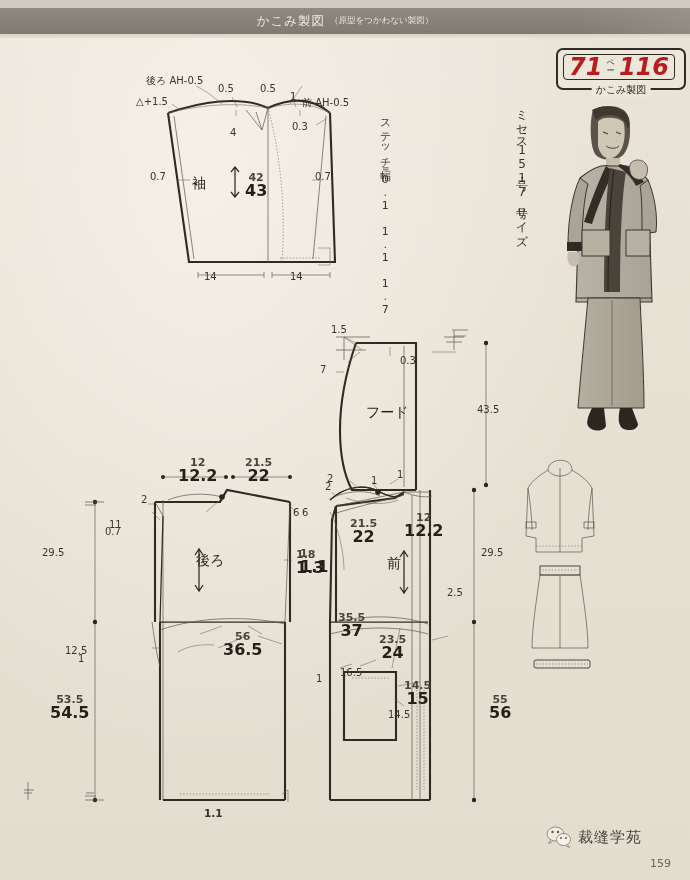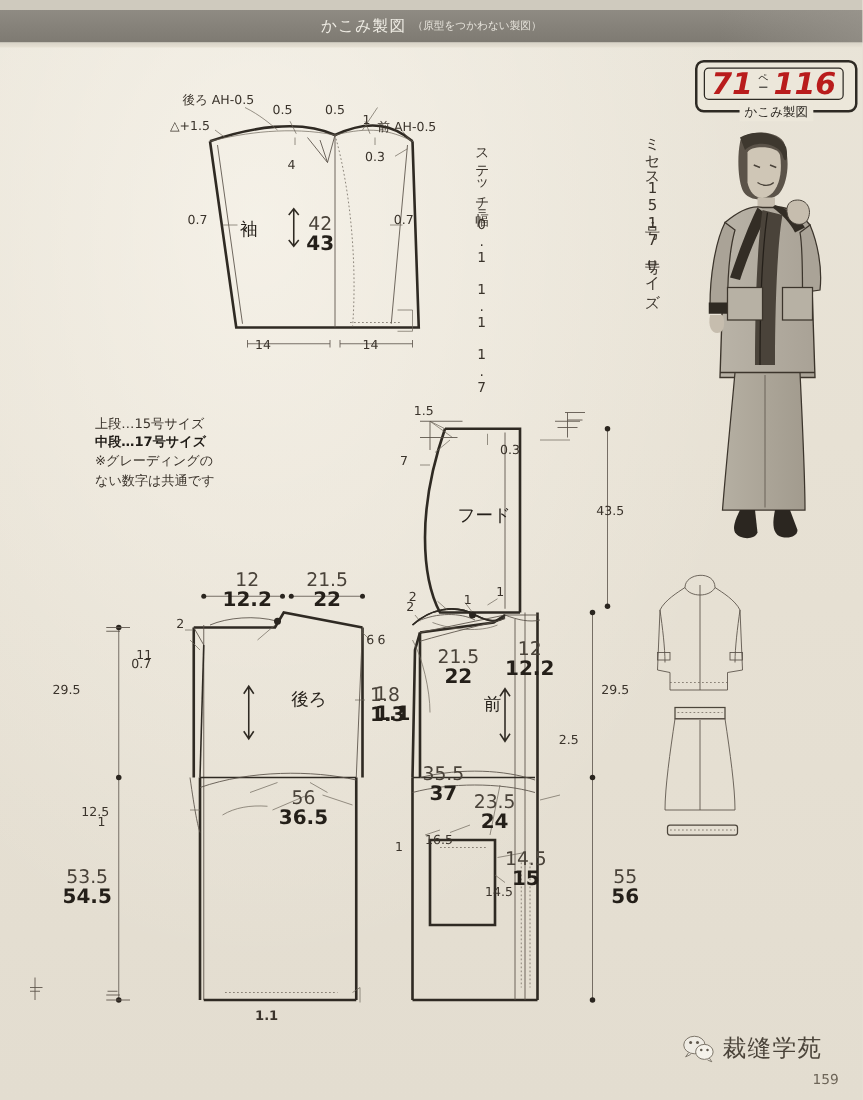--- a/index.html
+++ b/index.html
@@ -37,21 +37,21 @@
     font-family:"DejaVu Sans","Liberation Sans",sans-serif;font-style:italic;}
   .badge .pe{font-size:8px;line-height:8px;text-align:center;color:#1e1b16;}
   .badge .pe span{display:block;}
   .badge .cap{position:absolute;left:50%;transform:translateX(-50%);bottom:-9px;
     background:#ece7da;font-size:10px;padding:0 4px;color:#2a2620;white-space:nowrap;}
 
   
   .lbl{position:absolute;font-size:10px;color:#3a332b;white-space:nowrap;line-height:1.05;}
   .lbl.b{font-weight:bold;}
   .stack{position:absolute;text-align:center;line-height:1.02;white-space:nowrap;}
-  .stack .top{font-size:15px;color:#4a433a;}
+  .stack .top{font-size:11px;color:#4a433a;font-weight:bold;}
   .stack .bot{font-size:16px;font-weight:bold;color:#241f19;}
   .pname{position:absolute;font-size:14px;color:#241f19;white-space:nowrap;}
   .vert{position:absolute;writing-mode:vertical-rl;text-orientation:upright;
     font-size:11px;color:#3a332b;line-height:1.25;white-space:nowrap;}
 
   
   .note{position:absolute;left:76px;top:332px;font-size:10.5px;line-height:1.45;color:#3a332b;}
   .note .b{font-weight:bold;color:#201c17;}
 
   
@@ -61,21 +61,21 @@
   .thin{fill:none;stroke:#5b534a;stroke-width:.7;}
   .hair{fill:none;stroke:#6b6358;stroke-width:.55;}
   .dotline{fill:none;stroke:#6b6358;stroke-width:.6;stroke-dasharray:1.4 1.8;}
   .dimline{fill:none;stroke:#5b534a;stroke-width:.65;}
   .dot{fill:#2a251f;}
 
   
   .illus{position:absolute;}
   .foot{position:absolute;left:546px;top:826px;display:flex;align-items:center;gap:6px;}
   .wechat{width:26px;height:22px;position:relative;}
-  .foot .fname{font-size:19px;color:#4b443a;letter-spacing:1px;text-align:center;}
+  .foot .fname{font-size:15px;color:#4b443a;letter-spacing:1px;text-align:center;}
   .pageno{position:absolute;left:650px;top:857px;font-size:11px;color:#6d6558;}
 </style>
 </head>
 <body>
 
 <div id="page">
 
   <div class="topbar-edge"></div>
   <div class="topbar">
     <span class="t1">かこみ製図</span>
@@ -255,26 +255,20 @@
 
     <g>
       <path class="thin" d="M452,330 L468,330 M454,336 L466,336"></path>
       <path class="thin" d="M24,790 L34,790 M24,793 L32,793 M28,782 L28,800"></path>
     </g>
   </svg>
 
   <div class="vert" style="left:378px;top:112px;">ステッチ幅＝0.1 1.1 1.7</div>
   <div class="vert" style="left:514px;top:102px;font-size:12px;">ミセス15号・17号サイズ</div>
 
-  <div class="note">
-    <div>上段…15号サイズ</div>
-    <div class="b">中段…17号サイズ</div>
-    <div>※グレーディングの</div>
-    <div>ない数字は共通です</div>
-  </div>
 
   <div class="lbl" style="left:146px;top:76px;">後ろ AH-0.5</div>
   <div class="lbl" style="left:302px;top:76px;margin-top:22px;">前 AH-0.5</div>
   <div class="lbl" style="left:136px;top:97px;">△+1.5</div>
   <div class="lbl" style="left:218px;top:84px;">0.5</div>
   <div class="lbl" style="left:260px;top:84px;">0.5</div>
   <div class="lbl" style="left:290px;top:92px;">1</div>
   <div class="lbl" style="left:292px;top:122px;">0.3</div>
   <div class="lbl" style="left:230px;top:128px;">4</div>
   <div class="lbl" style="left:150px;top:172px;">0.7</div>
@@ -304,21 +298,21 @@
     <div class="bot">22</div>
   </div>
   <div class="lbl" style="left:141px;top:495px;">2</div>
   <div class="lbl" style="left:109px;top:520px;">11</div>
   <div class="lbl" style="left:105px;top:527px;">0.7</div>
   <div class="lbl" style="left:293px;top:508px;">6</div>
   <div class="stack" style="left:296px;top:549px;text-align:left;">
     <div class="top">1.8</div>
     <div class="bot">1.3</div>
   </div>
-  <div class="pname" style="left:196px;top:553px;line-height:1.05;margin-left:37px;"><span>後ろ</span></div>
+  <div class="pname" style="left:196px;top:553px;line-height:1.05;"><span>後ろ</span></div>
   <div class="stack" style="left:223px;top:631px;">
     <div class="top">56</div>
     <div class="bot">36.5</div>
   </div>
   <div class="lbl" style="left:65px;top:646px;">12.5</div>
   <div class="lbl" style="left:78px;top:654px;">1</div>
   <div class="lbl b" style="left:204px;top:808px;font-size:10.5px;">1.1</div>
   <div class="lbl" style="left:42px;top:548px;">29.5</div>
   <div class="stack" style="left:50px;top:694px;">
     <div class="top">53.5</div>

